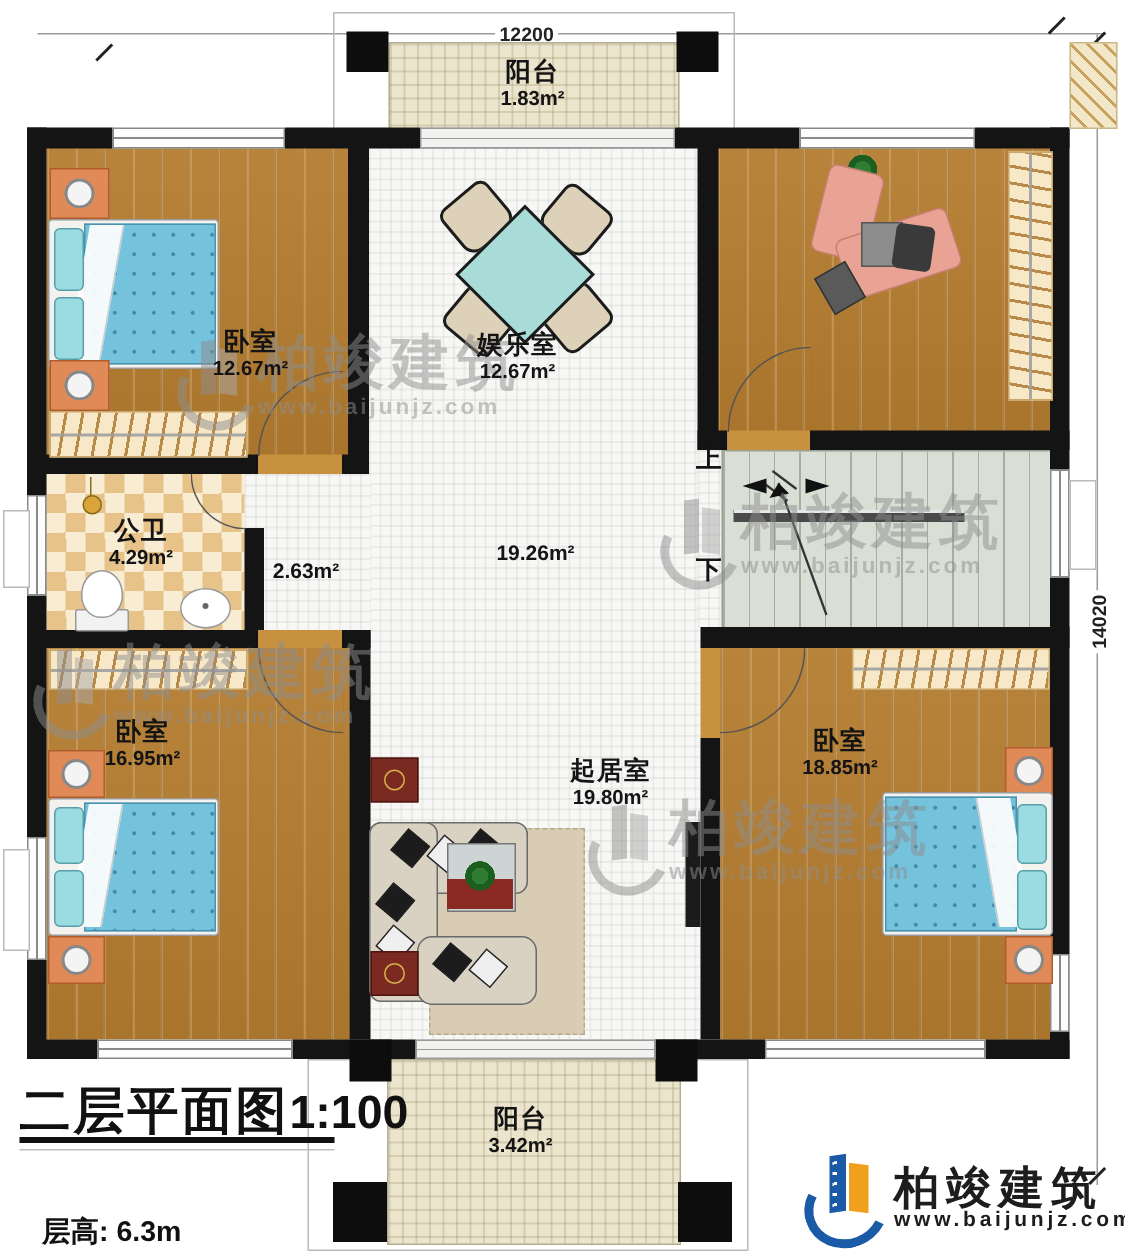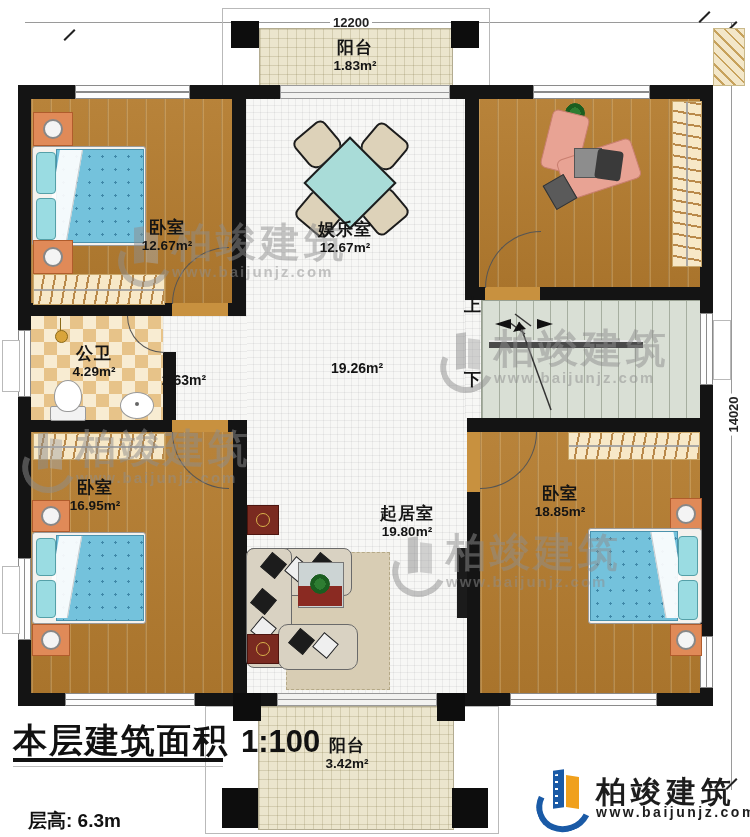--- a/index.html
+++ b/index.html
@@ -88,21 +88,21 @@
   .wm{position:absolute;opacity:.5;color:#8e8e8e;white-space:nowrap;}
   .wm .wm-name{font-size:40px;font-weight:bold;letter-spacing:4px;line-height:1;}
   .wm .wm-url{font-size:15px;font-weight:bold;letter-spacing:2px;line-height:1.3;}
   .lg{position:absolute;}
   .lg-arc{position:absolute;border:6px solid transparent;border-radius:50%;}
   .lg-b1{position:absolute;}
   .lg-b2{position:absolute;}
   .brand-name{position:absolute;font-size:30px;font-weight:bold;color:#1d1d1d;letter-spacing:5px;white-space:nowrap;}
   .brand-url{position:absolute;font-size:14px;font-weight:bold;color:#1d1d1d;letter-spacing:2.5px;white-space:nowrap;}
   .tb-title{position:absolute;font-size:34px;font-weight:bold;color:#111;white-space:nowrap;letter-spacing:2px;}
-  .tb-scale{font-size:31px;letter-spacing:0;margin-left:12px;}
+  .tb-scale{font-size:31px;letter-spacing:0;}
   .tb-line{position:absolute;font-size:19px;font-weight:bold;color:#111;white-space:nowrap;}
   .rule{position:absolute;background:#111;}
   .rule2{position:absolute;background:#bdbdbd;}
 </style>
 </head>
 <body>
 
 <div id="plan">
 
   <div class="dimline" style="left:25px;top:22px;width:712px;height:1px;"></div>
@@ -330,21 +330,21 @@
     <div class="larea">12.67m²</div>
   </div>
   <div class="lbl" style="left:345px;top:220px;">
     <div class="lname">娱乐室</div>
     <div class="larea">12.67m²</div>
   </div>
   <div class="lbl" style="left:94px;top:344px;">
     <div class="lname">公卫</div>
     <div class="larea">4.29m²</div>
   </div>
-  <div class="area-only" style="left:184px;top:372px;">2.63m²</div>
+  <div class="area-only" style="left:204px;top:372px;">2.63m²</div>
   <div class="area-only" style="left:357px;top:360px;">19.26m²</div>
   <div class="stair-lbl" style="left:464px;top:294px;">上</div>
   <div class="stair-lbl" style="left:464px;top:368px;">下</div>
   <div class="lbl" style="left:95px;top:478px;">
     <div class="lname">卧室</div>
     <div class="larea">16.95m²</div>
   </div>
   <div class="lbl" style="left:407px;top:504px;">
     <div class="lname">起居室</div>
     <div class="larea">19.80m²</div>
@@ -352,21 +352,21 @@
   <div class="lbl" style="left:560px;top:484px;">
     <div class="lname">卧室</div>
     <div class="larea">18.85m²</div>
   </div>
   <div class="lbl" style="left:347px;top:736px;">
     <div class="lname">阳台</div>
     <div class="larea">3.42m²</div>
   </div>
 
   <div class="tb-title" style="left:13px;top:718px;">
-    <span>本层建筑面积</span><span class="tb-scale">1:100</span>
+    <span>二层平面图</span><span class="tb-scale">1:100</span>
   </div>
   <div class="rule" style="left:13px;top:758px;width:210px;height:4px;"></div>
   <div class="rule2" style="left:13px;top:766px;width:210px;height:1px;"></div>
   <div class="tb-line" style="left:28px;top:808px;">
     <span>层高:</span>
     <span>6.3m</span>
   </div>
 
   <div class="lg" style="left:538px;top:768px;width:52px;height:56px;">
     <div class="lg-arc" style="left:-2px;top:12px;width:44px;height:40px;border-left-color:#1a5aa6;border-bottom-color:#1a5aa6;transform:rotate(-20deg);"></div>

